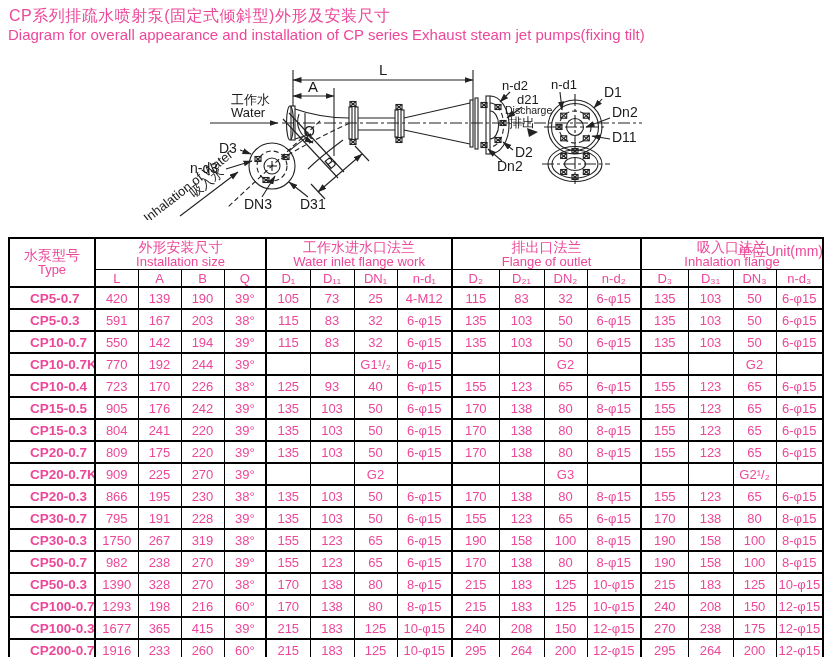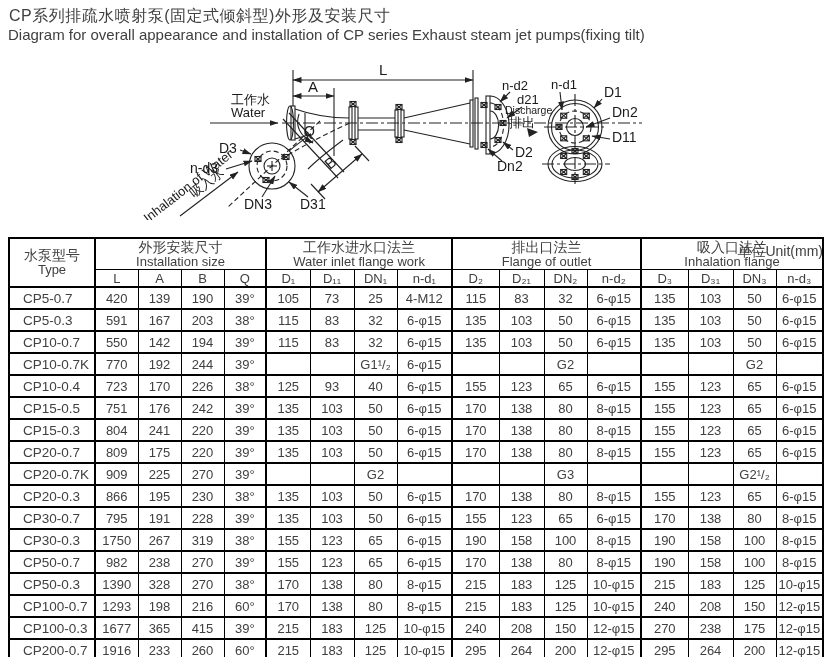--- a/index.html
+++ b/index.html
@@ -1,36 +1,36 @@
 <!DOCTYPE html>
 <html><head>
 <meta charset="utf-8">
 <style>
   html,body{margin:0;padding:0;background:#fff;}
   #page{position:relative;width:830px;height:657px;background:#fff;overflow:hidden;
-        font-family:"Liberation Sans",sans-serif;color:#404040;}
+        font-family:"Liberation Sans",sans-serif;color:#ec4899;}
   .title-zh{position:absolute;left:9px;top:6px;font-size:16px;letter-spacing:.5px;white-space:nowrap;}
   .title-en{position:absolute;left:8px;top:26px;font-size:15px;white-space:nowrap;}
   .unit-label{position:absolute;right:7px;top:215px;font-size:14px;margin-top:28px;}
   svg text{font-family:"Liberation Sans",sans-serif;fill:#1a1a1a;}
   .ln{stroke:#222;stroke-width:1.1;fill:none;}
   .dd{stroke-dasharray:12 3 3 3;}
   .dsh{stroke-dasharray:5 3;}
   .lbl{font-size:13px;}
   .lbl14{font-size:14px;}
   .dim{font-size:15px;}
   .small{font-size:10.5px;}
   #dim-table{position:absolute;left:8px;top:237px;width:814px;border-collapse:collapse;
              table-layout:fixed;border:2px solid #000;}
   #dim-table th,#dim-table td{border:1px solid #000;text-align:center;padding:0;
              font-size:13px;white-space:nowrap;overflow:hidden;}
   #dim-table thead tr.ghead th{height:30px;font-weight:normal;}
   #dim-table thead tr.shead th{height:16px;font-weight:normal;border-bottom:2px solid #000;}
   #dim-table tbody td{height:20px;border-top:2px solid #000;}
-  #dim-table td.type-col{text-align:left;padding-left:13px;font-size:13.5px;}
+  #dim-table td.type-col{text-align:left;padding-left:20px;font-size:13.5px;font-weight:bold;}
   #dim-table .gsep{border-left:2px solid #000;}
   .hzh{font-size:14px;line-height:15px;}
   .hen{font-size:13px;line-height:14px;}
 </style>
 </head>
 <body>
 
 <div id="page">
 
   <div class="title-zh">CP系列排疏水喷射泵(固定式倾斜型)外形及安装尺寸</div>
@@ -338,21 +338,21 @@
           <td>123</td>
           <td>65</td>
           <td>6-φ15</td>
           <td class="gsep">155</td>
           <td>123</td>
           <td>65</td>
           <td>6-φ15</td>
         </tr>
         <tr>
           <td class="type-col">CP15-0.5</td>
-          <td class="gsep">751</td>
+          <td class="gsep">905</td>
           <td>176</td>
           <td>242</td>
           <td>39°</td>
           <td class="gsep">135</td>
           <td>103</td>
           <td>50</td>
           <td>6-φ15</td>
           <td class="gsep">170</td>
           <td>138</td>
           <td>80</td>

